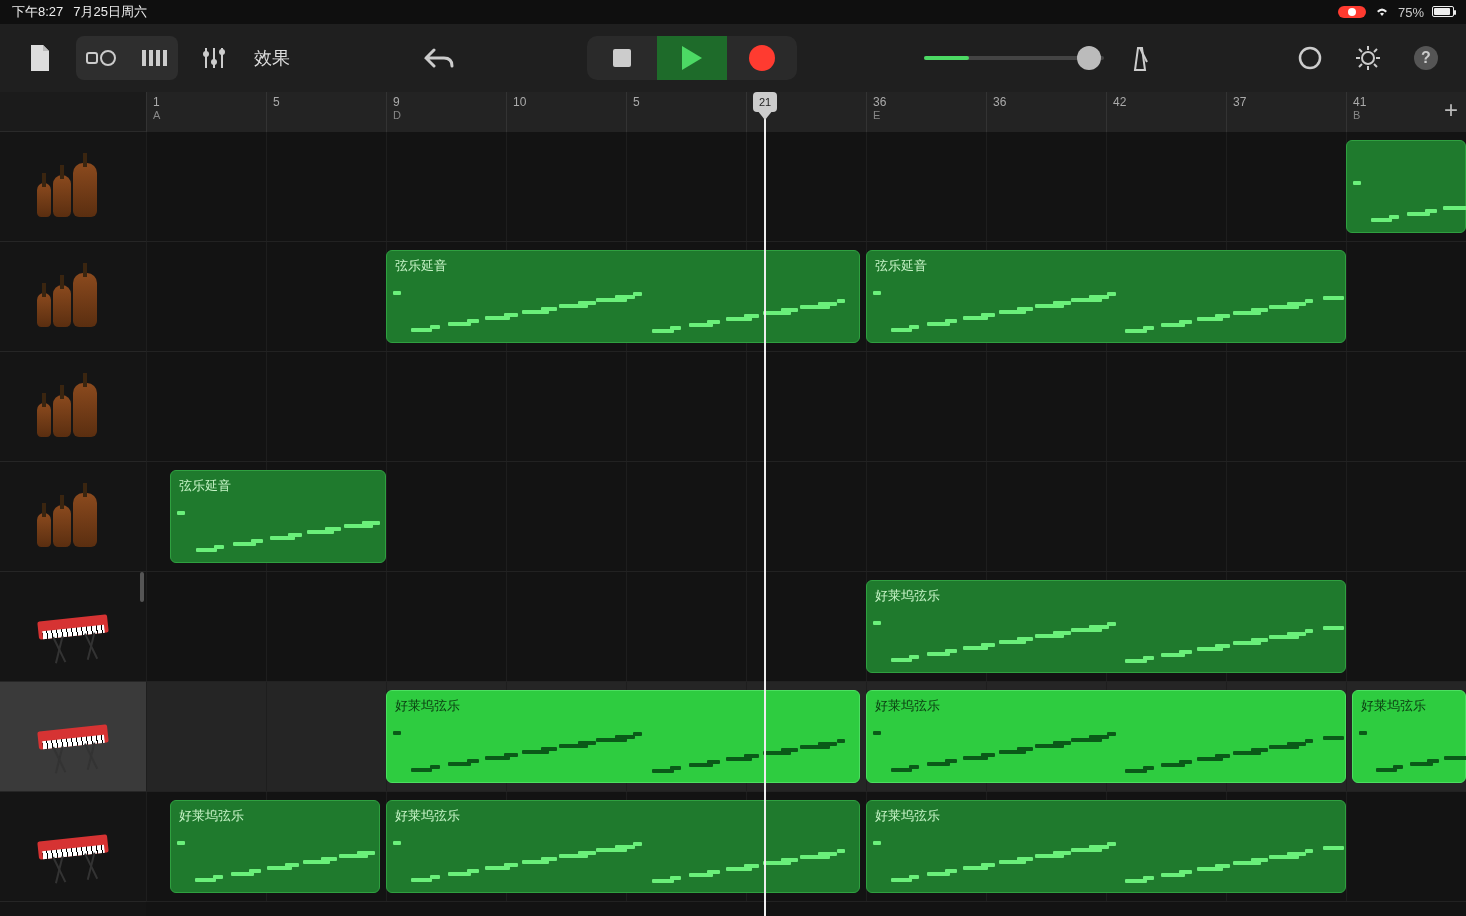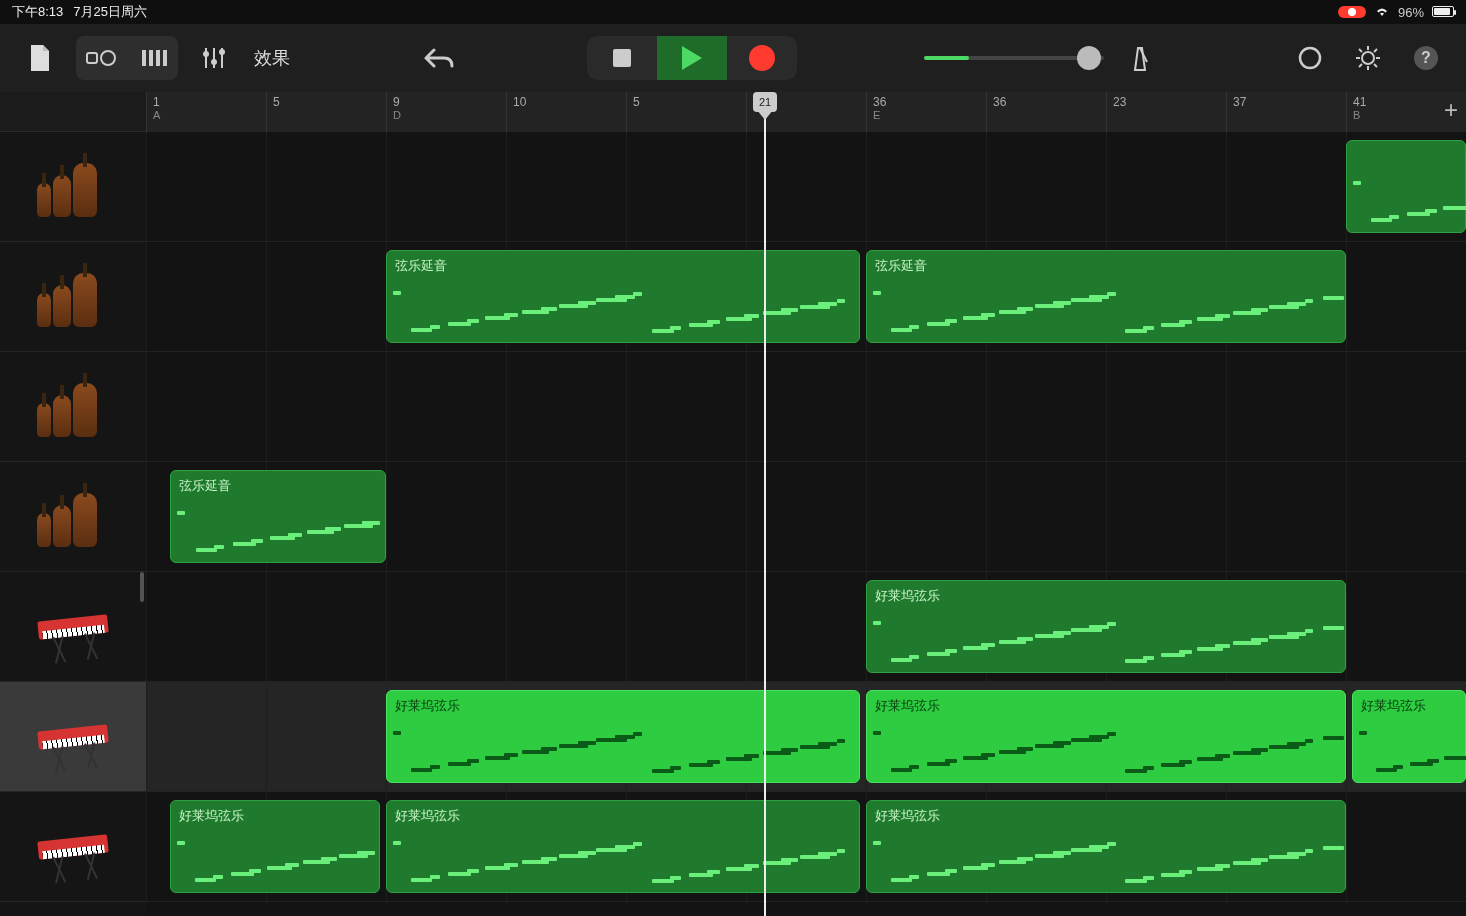--- a/index.html
+++ b/index.html
@@ -224,33 +224,33 @@
   content:""; position:absolute; bottom:-8px; left:50%; transform:translateX(-50%);
   border-left:8px solid transparent; border-right:8px solid transparent; border-top:10px solid #ccc;
 }
 .track-scroll { position: absolute; right: 2px; top: 0; width: 4px; height: 30px; background: #555; border-radius: 2px; }
 </style>
 </head>
 <body>
 
 <div class="status-bar">
   <div class="status-left">
-    <span>下午8:13</span>
+    <span>下午8:27</span>
     <span>7月25日周六</span>
   </div>
   <div class="status-right">
     <span class="rec-pill">
       <span class="rec-dot"></span>
     </span>
     <span class="wifi-icon">
       <svg width="16" height="12" viewBox="0 0 16 12">
           <path d="M8 11 L6 8.5 Q8 7 10 8.5 Z M3 6 Q8 1 13 6 L11.5 7.5 Q8 4 4.5 7.5 Z" fill="#eee"></path>
         </svg>
     </span>
-    <span>96%</span>
+    <span>75%</span>
     <span class="battery-icon">
       <span class="battery-body"><span class="battery-fill"></span><span class="battery-tip"></span></span>
     </span>
   </div>
 </div>
 
 <div class="toolbar">
   <div class="tb-btn">
     <svg width="26" height="30" viewBox="0 0 26 30">
         <path d="M4 2 H16 L22 8 V28 H4 Z" fill="#ddd"></path>
@@ -457,21 +457,21 @@
         </div>
         <div class="ruler-cell">
           <span class="bar">36</span>
           <span class="marker">E</span>
         </div>
         <div class="ruler-cell">
           <span class="bar">36</span>
           <span class="marker"></span>
         </div>
         <div class="ruler-cell">
-          <span class="bar">23</span>
+          <span class="bar">42</span>
           <span class="marker"></span>
         </div>
         <div class="ruler-cell">
           <span class="bar">37</span>
           <span class="marker"></span>
         </div>
         <div class="ruler-cell">
           <span class="bar">41</span>
           <span class="marker">B</span>
         </div>

